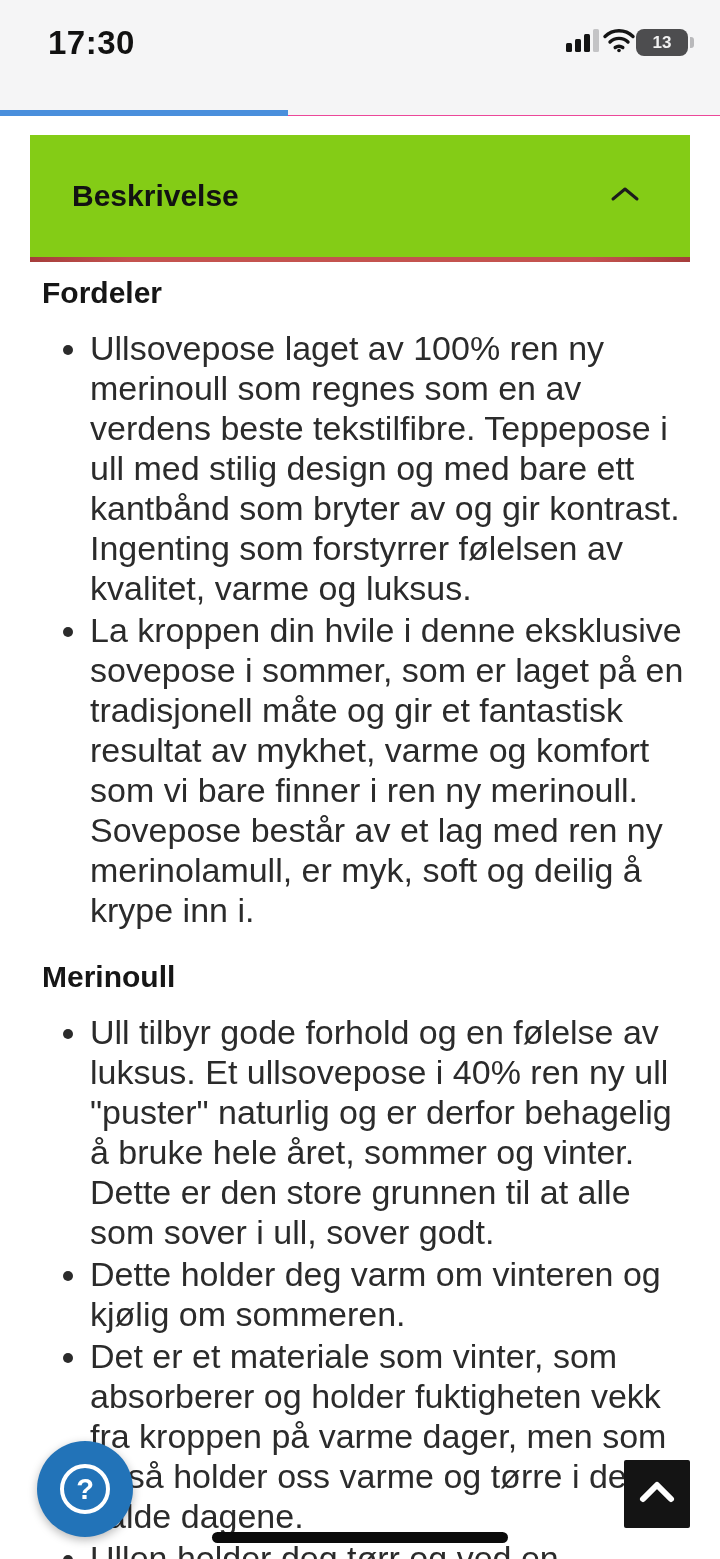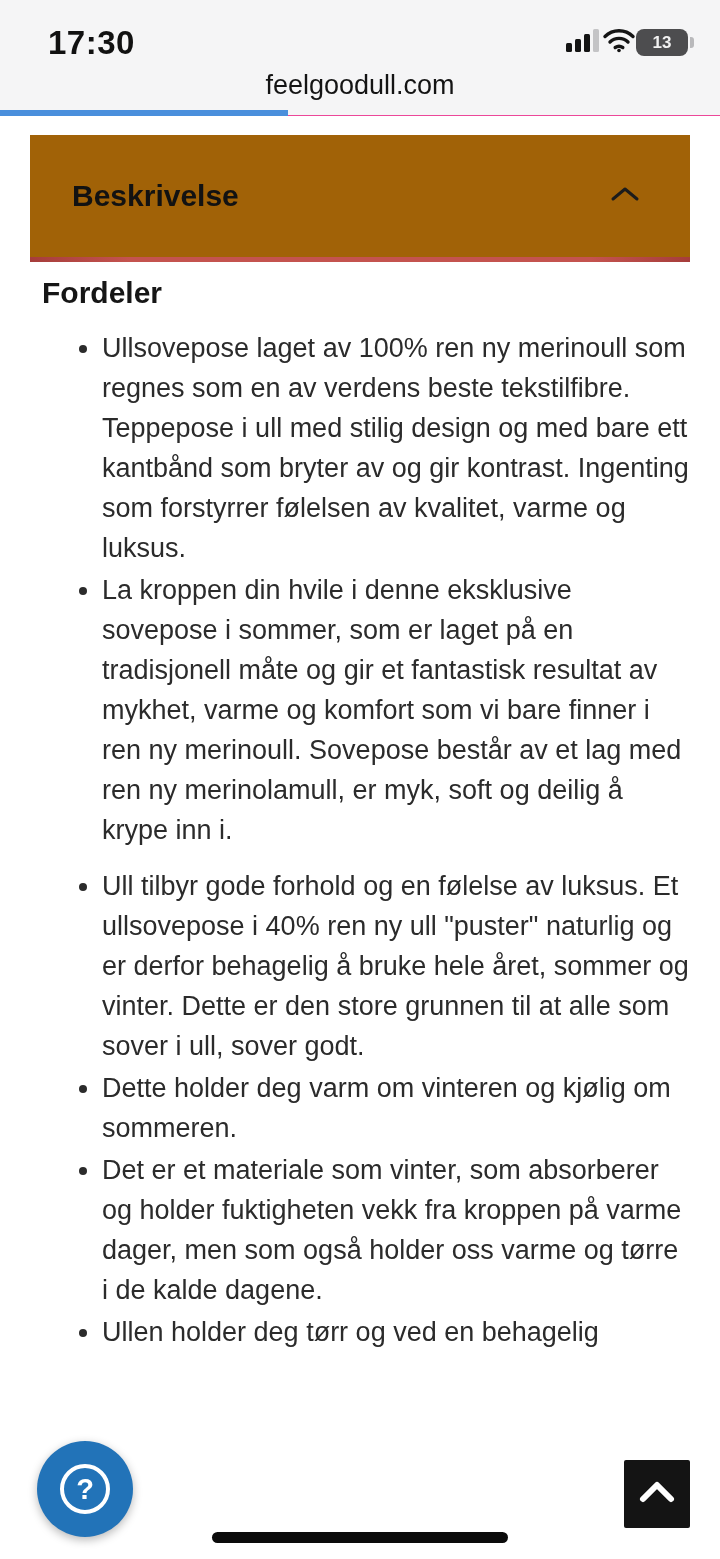--- a/index.html
+++ b/index.html
@@ -51,21 +51,21 @@
   .urlbar {
     position: absolute; left: 0; right: 0; top: 70px;
     text-align: center;
   }
   .urlbar span { font-size: 27px; color: #141414; }
 
   
   .accordion {
     margin: 19px 30px 0 30px;
     height: 122px;
-    background: #a16207;
+    background: #84cc16;
     display: flex; align-items: center; justify-content: space-between;
     padding: 0 50px 0 42px;
     cursor: pointer;
   }
   .accordion-title { font-size: 30px; font-weight: 700; color: #121212; }
   .accent-line {
     margin: 0 30px;
     height: 5px;
     background: linear-gradient(90deg, #a63d3b, #c4534f 15%, #c4534f 85%, #a63d3b);
   }
@@ -79,22 +79,22 @@
   .content h2 {
     margin: 12px;
     font-size: 30px; line-height: 38px; font-weight: 700; color: #161616;
   }
   .content h2.second { margin-top: 28px; }
   .content ul {
     margin: 16px 0 2px 0;
     padding-left: 56px;
   }
   .content li {
-    font-size: 27px; line-height: 40px; color: #2b2b2b;
-    margin: 0 0 2px 16px;
+    font-size: 34px; line-height: 40px; color: #2b2b2b;
+    margin: 0 0 2px 4px;
   }
   .content li::marker { color: #2b2b2b; }
 
   
   .help-btn {
     position: absolute; left: 37px; top: 1441px;
     width: 96px; height: 96px; border-radius: 50%;
     background: #2273b8;
     display: flex; align-items: center; justify-content: center;
     box-shadow: 0 3px 10px rgba(0,0,0,0.28);
@@ -144,23 +144,20 @@
         <path d="M13.2 19.5 a7 7 0 0 1 7.6 0" stroke="#141414" stroke-width="3.4" fill="none" stroke-linecap="round"></path>
         <circle cx="17" cy="22.5" r="1.8" fill="#141414"></circle>
       </svg>
     </span>
     <span class="battery">
       <span class="battery-body">13</span>
       <span class="battery-nub"></span>
     </span>
   </div>
 
-  <div class="urlbar">
-    <span>feelgoodull.com</span>
-  </div>
 
   <div class="progress-track">
     <div class="progress-fill"></div>
   </div>
 </div>
 
 <div class="accordion">
   <span class="accordion-title">Beskrivelse</span>
   <span>
     <svg width="30" height="18" viewBox="0 0 30 18">
@@ -171,20 +168,21 @@
 <div class="accent-line"></div>
 
 <div class="content">
 
   <h2>Fordeler</h2>
   <ul>
     <li>Ullsovepose laget av 100% ren ny merinoull som regnes som en av verdens beste tekstilfibre. Teppepose i ull med stilig design og med bare ett kantbånd som bryter av og gir kontrast. Ingenting som forstyrrer følelsen av kvalitet, varme og luksus.</li>
     <li>La kroppen din hvile i denne eksklusive sovepose i sommer, som er laget på en tradisjonell måte og gir et fantastisk resultat av mykhet, varme og komfort som vi bare finner i ren ny merinoull. Sovepose består av et lag med ren ny merinolamull, er myk, soft og deilig å krype inn i.</li>
   </ul>
 
+  <h2 class="second">Merinoull</h2>
   <ul>
     <li>Ull tilbyr gode forhold og en følelse av luksus. Et ullsovepose i 40% ren ny ull "puster" naturlig og er derfor behagelig å bruke hele året, sommer og vinter. Dette er den store grunnen til at alle som sover i ull, sover godt.</li>
     <li>Dette holder deg varm om vinteren og kjølig om sommeren.</li>
     <li>Det er et materiale som vinter, som absorberer og holder fuktigheten vekk fra kroppen på varme dager, men som også holder oss varme og tørre i de kalde dagene.</li>
     <li>Ullen holder deg tørr og ved en behagelig</li>
   </ul>
 </div>
 
 <div class="help-btn">
   <span class="help-ring">

